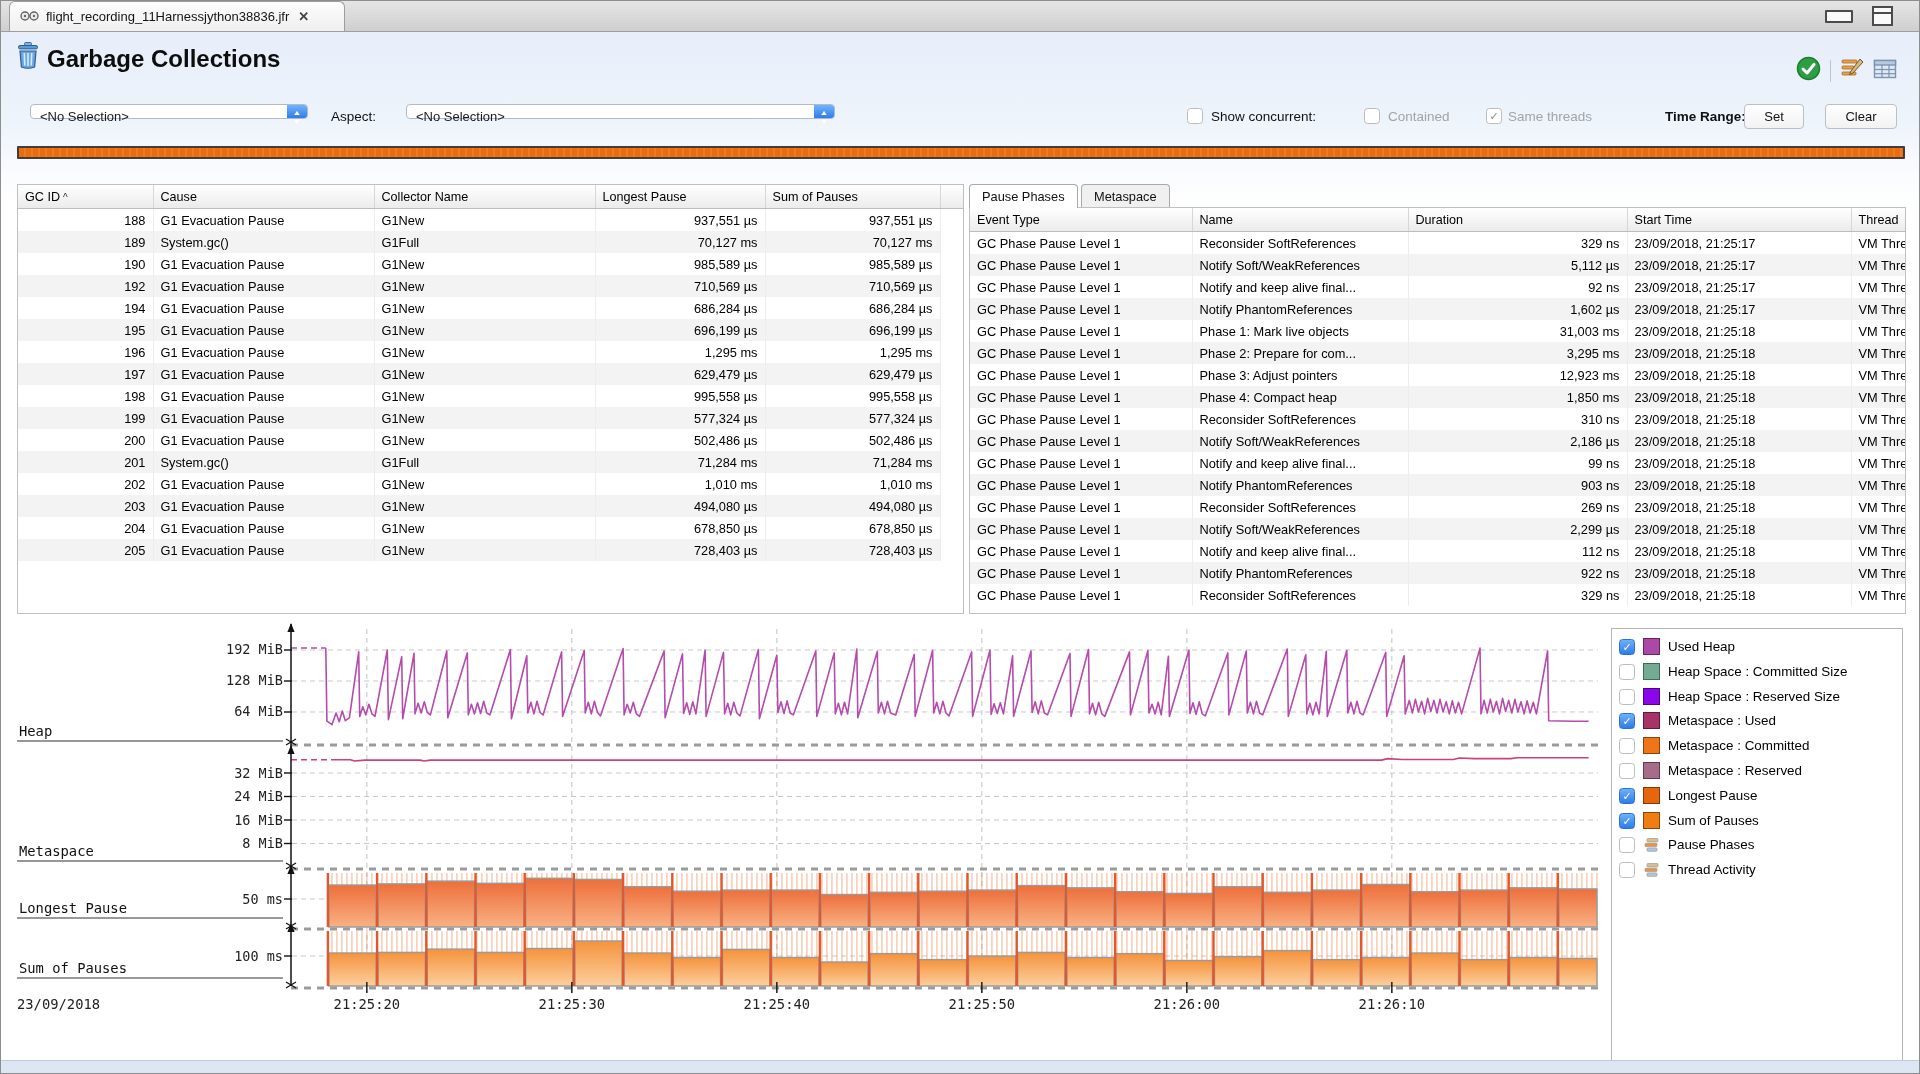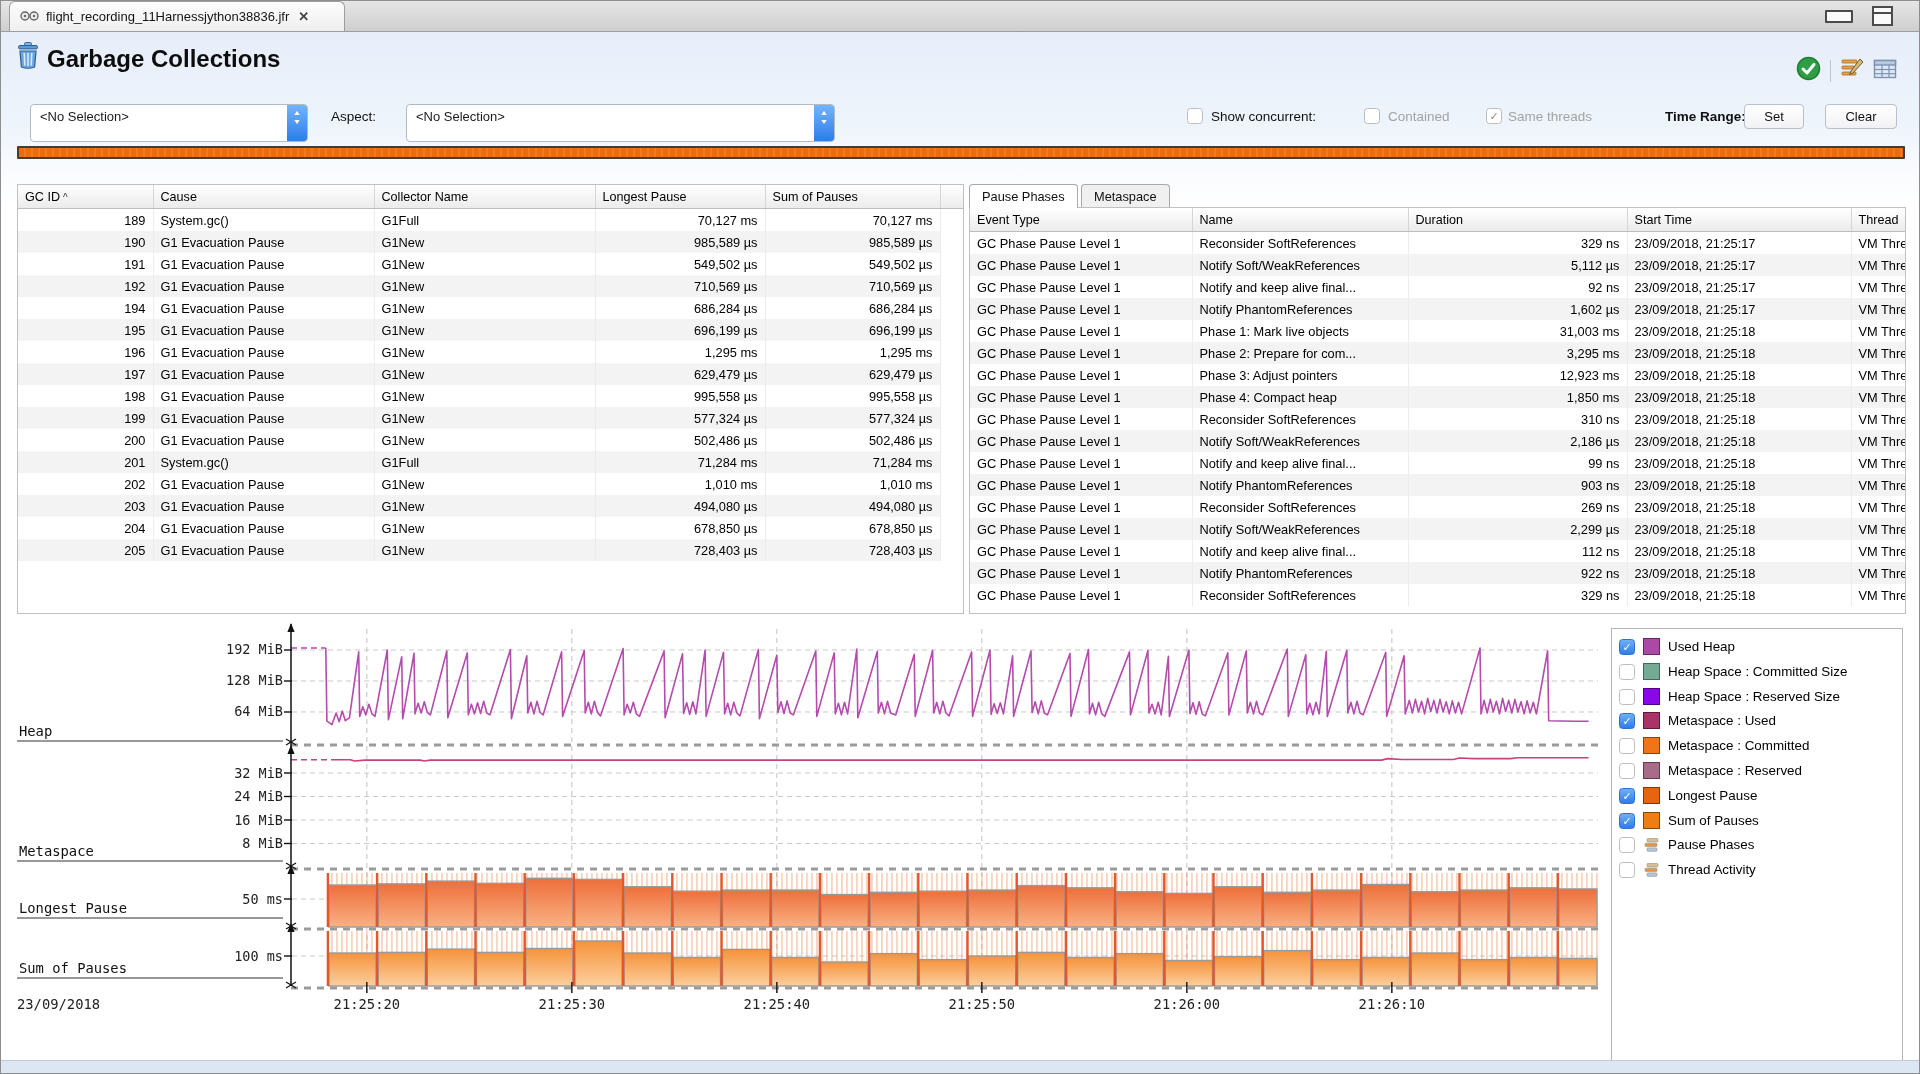--- a/index.html
+++ b/index.html
@@ -19,21 +19,21 @@
   
   .content{position:absolute;top:31px;left:0;right:0;bottom:0;
     background:linear-gradient(180deg,#e7eefa 0px,#eef4fb 90px,#f9fbfe 140px,#ffffff 175px,#ffffff 100%);}
   .bottom-strip{position:absolute;left:0;right:0;bottom:0;height:12px;background:#dde6f3;border-top:1px solid #becbdd;}
   .title-row{position:absolute;left:0;top:8px;height:36px;width:100%;}
   .page-title{position:absolute;left:46px;top:5px;font-size:24px;font-weight:bold;color:#0d0d0d;}
   .trash{position:absolute;left:15px;top:2px;}
   .hdr-icons{position:absolute;top:16px;right:22px;display:flex;align-items:center;gap:9px;}
   .hdr-sep{width:1px;height:22px;background:#c4c4c4;}
   
-  .combo{position:absolute;top:72px;height:38px;background:#fff;border:1px solid #b3bac6;border-radius:4px;
+  .combo{position:absolute;top:72px;height:15px;background:#fff;border:1px solid #b3bac6;border-radius:4px;
     box-sizing:border-box;font-size:13px;color:#1a1a1a;}
   .combo .val{position:absolute;left:9px;top:4px;white-space:nowrap;}
   .stepper{position:absolute;right:0;top:0;bottom:0;width:20px;border-radius:0 3px 3px 0;
     background:linear-gradient(#72b4fb,#2e7de9);color:#fff;text-align:center;line-height:1;}
   .stepper span{display:block;font-size:7px;transform:scaleX(1.3);}
   .stepper span:first-child{margin-top:4px;margin-bottom:2px;}
   .tb-label{position:absolute;top:77px;font-size:13.5px;color:#111;}
   .tb-label.dim{color:#a3a3a3;}
   .cbx{position:absolute;top:76px;width:16px;height:16px;border:1px solid #bcbcbc;border-radius:3.5px;background:#fff;
     box-sizing:border-box;text-align:center;line-height:14px;font-size:11px;color:#fff;}
@@ -183,41 +183,41 @@
             <th class="num"><span>GC ID</span><span class="caret">^</span></th>
             <th><span>Cause</span></th>
             <th><span>Collector Name</span></th>
             <th class="num"><span>Longest Pause</span></th>
             <th class="num"><span>Sum of Pauses</span></th>
             <th></th>
           </tr>
         </thead>
         <tbody id="gc-tbody">
             <tr>
+              <td class="num">188</td>
+              <td>G1 Evacuation Pause</td>
+              <td>G1New</td>
+              <td class="num">937,551 µs</td>
+              <td class="num">937,551 µs</td>
+              <td style="background: rgb(255, 255, 255);"></td>
+            </tr>
+            <tr>
               <td class="num">189</td>
               <td>System.gc()</td>
               <td>G1Full</td>
               <td class="num">70,127 ms</td>
               <td class="num">70,127 ms</td>
               <td style="background: rgb(255, 255, 255);"></td>
             </tr>
             <tr>
               <td class="num">190</td>
               <td>G1 Evacuation Pause</td>
               <td>G1New</td>
               <td class="num">985,589 µs</td>
               <td class="num">985,589 µs</td>
-              <td style="background: rgb(255, 255, 255);"></td>
-            </tr>
-            <tr>
-              <td class="num">191</td>
-              <td>G1 Evacuation Pause</td>
-              <td>G1New</td>
-              <td class="num">549,502 µs</td>
-              <td class="num">549,502 µs</td>
               <td style="background: rgb(255, 255, 255);"></td>
             </tr>
             <tr>
               <td class="num">192</td>
               <td>G1 Evacuation Pause</td>
               <td>G1New</td>
               <td class="num">710,569 µs</td>
               <td class="num">710,569 µs</td>
               <td style="background: rgb(255, 255, 255);"></td>
             </tr>

